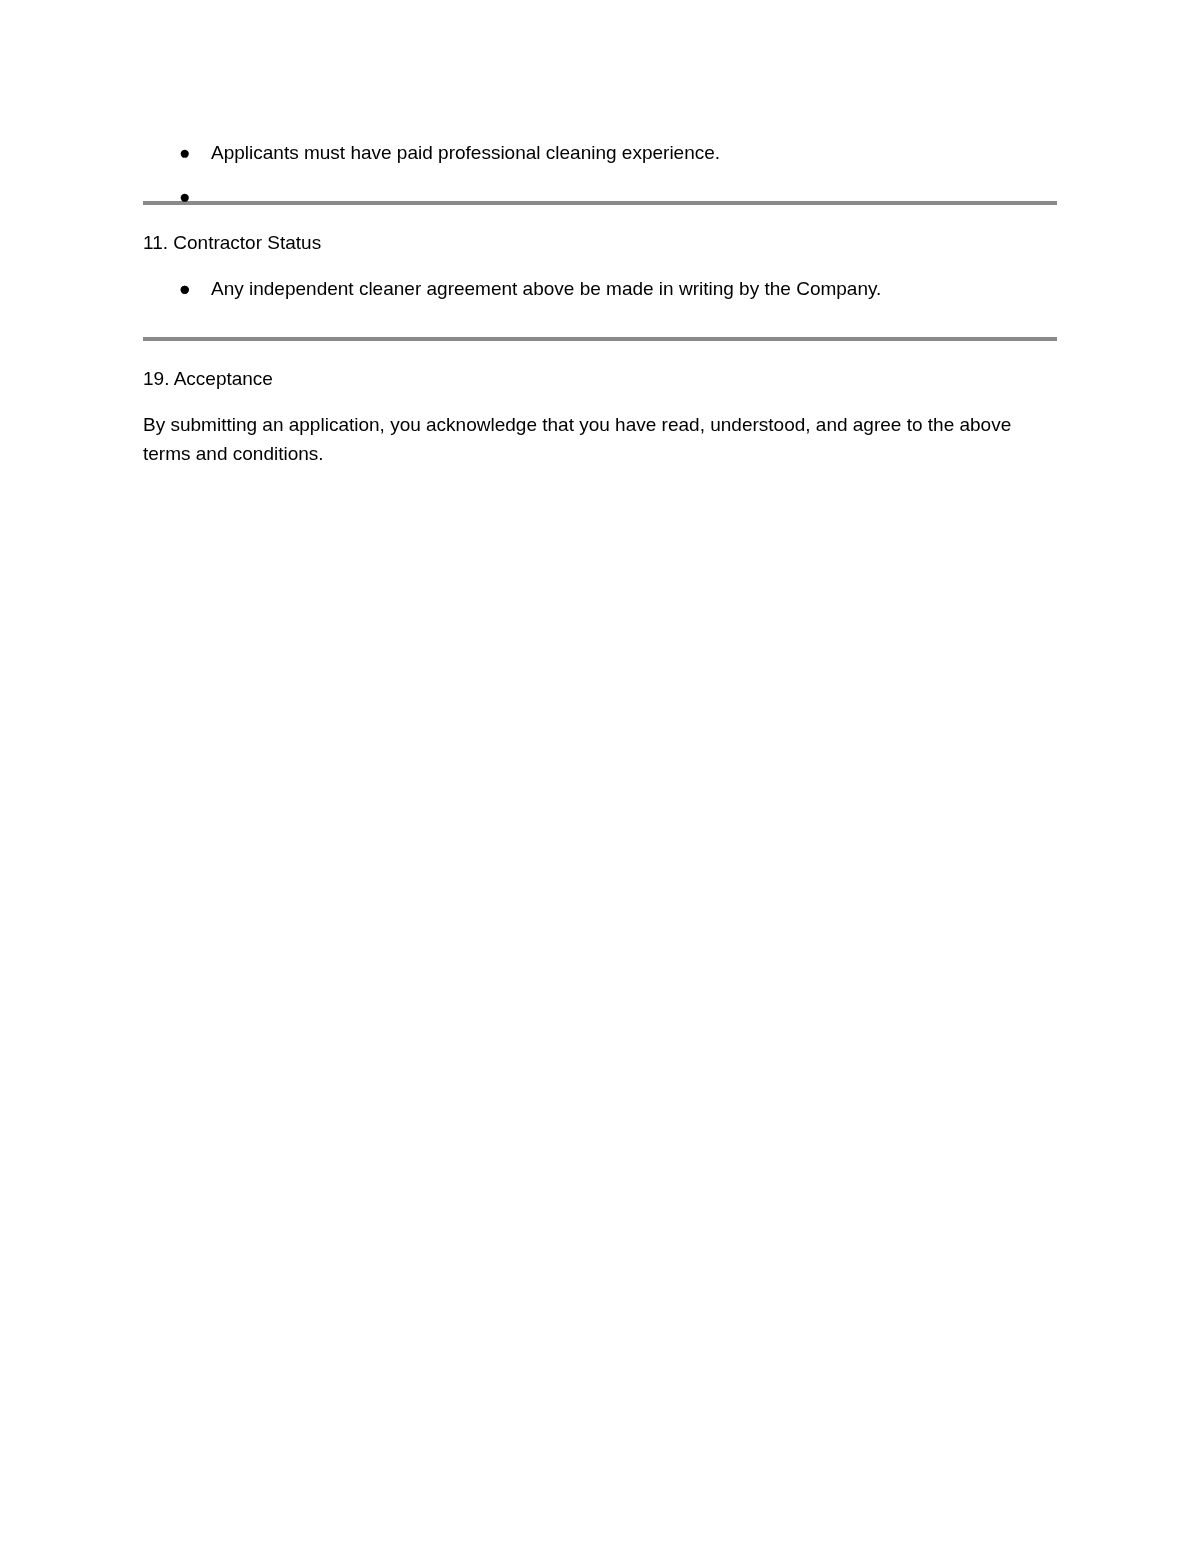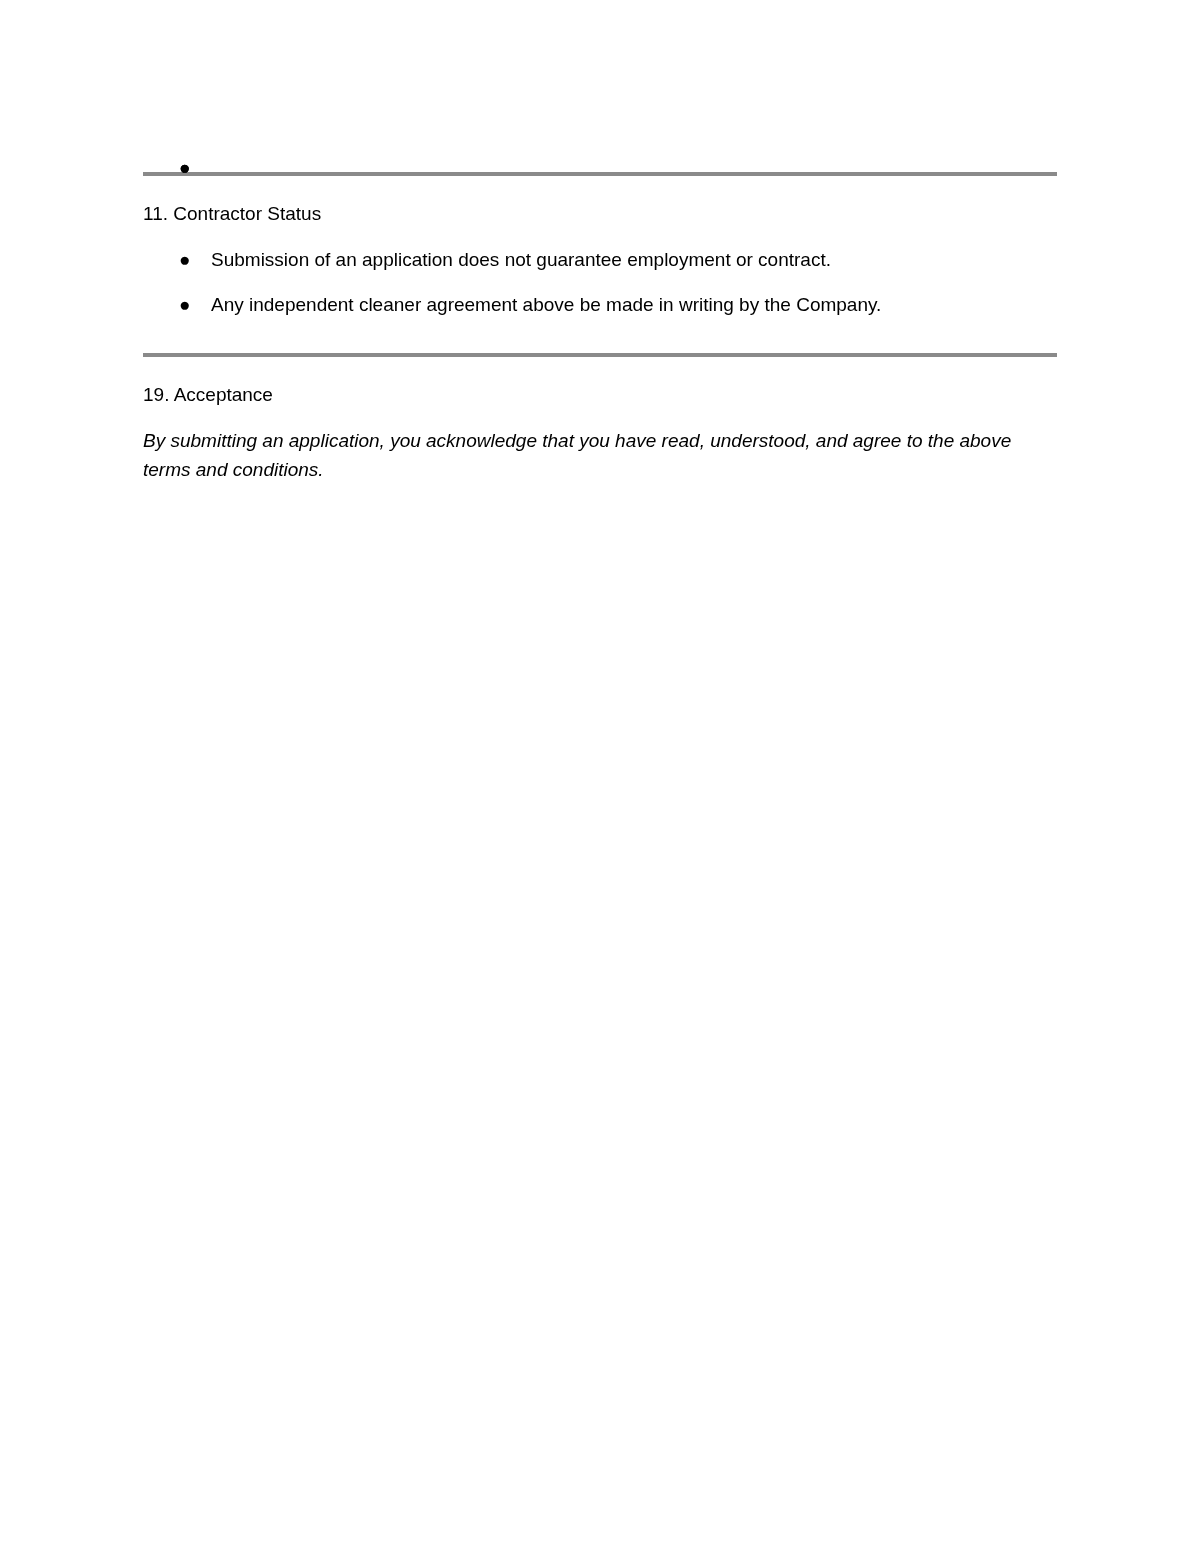--- a/index.html
+++ b/index.html
@@ -54,45 +54,44 @@
     background: var(--divider, #8a8a8a);
     margin: 34px 0 0 0;
     border: none;
   }
   .heading {
     margin: 23px 0 0 0;
   }
   p.body-text {
     margin: 17px 0 0 0;
     max-width: 914px;
-    font-style: italic;
   }
 </style>
 </head>
 <body>
 
 <div class="page">
 
   <ul class="bullet-list list-a">
     <li>
       <span class="bullet">●</span>
+      <span class="li-text">Applicants must have paid professional cleaning experience.</span>
     </li>
     <li>
       <span class="bullet">●</span>
     </li>
   </ul>
 
   <div class="divider"></div>
 
   <h2 class="heading">11. Contractor Status</h2>
 
   <ul class="bullet-list list-b">
     <li>
       <span class="bullet">●</span>
-      <span class="li-text">Submission of an application does not guarantee employment or contract.</span>
     </li>
     <li>
       <span class="bullet">●</span>
       <span class="li-text">Any independent cleaner agreement above be made in writing by the Company.</span>
     </li>
   </ul>
 
   <div class="divider"></div>
 
   <h2 class="heading">19. Acceptance</h2>

